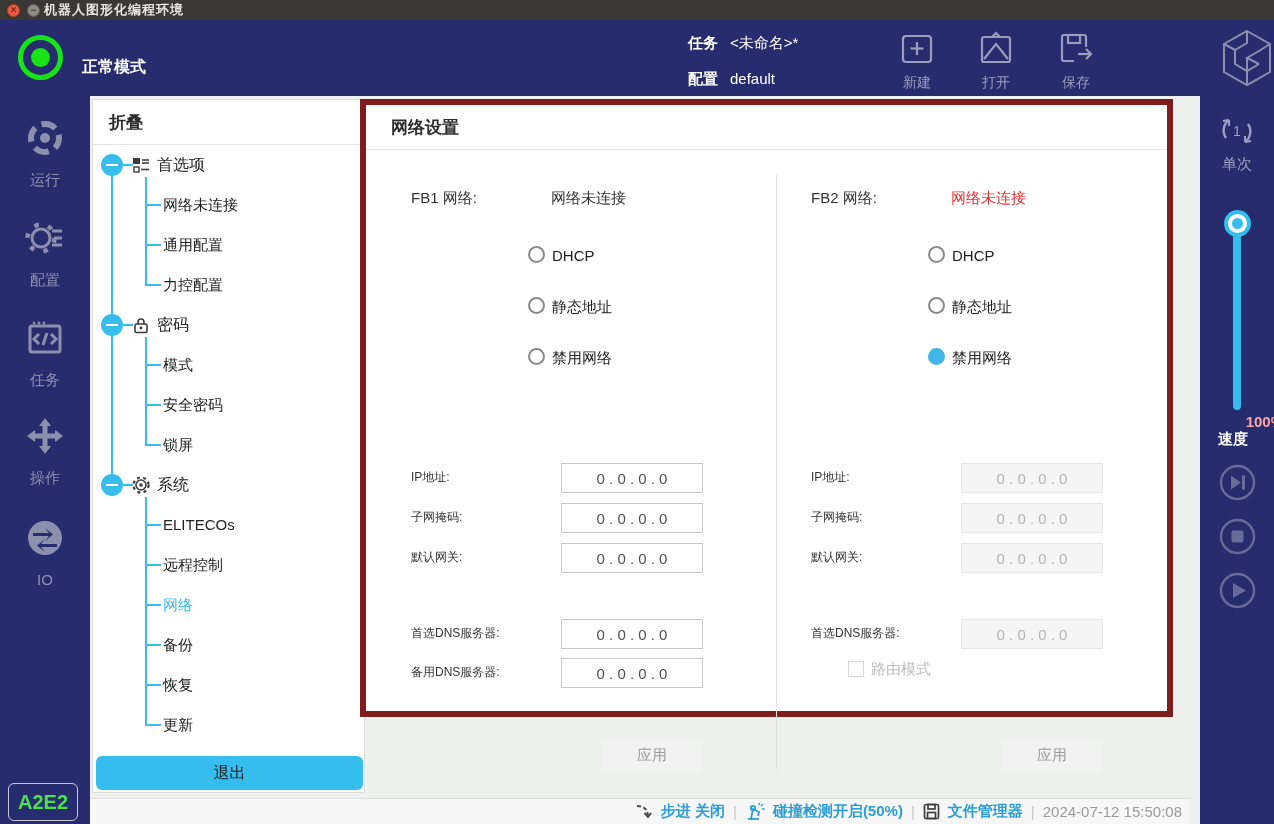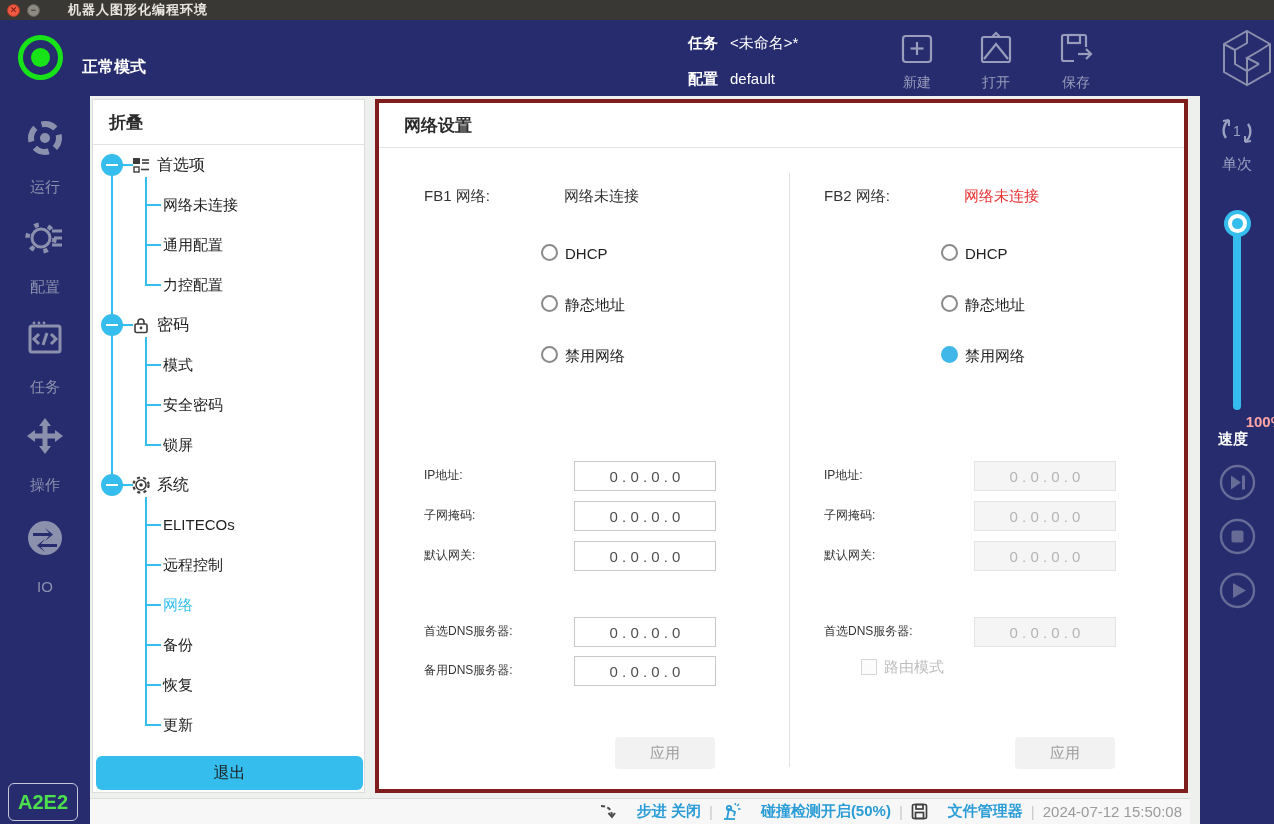--- a/index.html
+++ b/index.html
@@ -4,40 +4,40 @@
 <style>
 *{margin:0;padding:0;box-sizing:border-box}
 html,body{width:1274px;height:824px;overflow:hidden}
 body{font-family:"Liberation Sans","DejaVu Sans",sans-serif;background:#eef0ee;position:relative;color:#2b2b2b}
 
 
 #titlebar{position:absolute;top:0;left:0;width:1274px;height:20px;background:#3a3834;display:flex;align-items:center;z-index:40}
 .tb-btn{width:13px;height:13px;border-radius:50%;margin-left:7px;display:flex;align-items:center;justify-content:center;font-size:9px;line-height:9px;font-weight:bold}
 #close-btn{background:#ee5a44;color:#73140a;border:1px solid #b93a20}
 #min-btn{background:#8d8a82;color:#393732;border:1px solid #62605a}
-#win-title{color:#e7e3de;font-size:13px;font-weight:bold;margin-left:28px;letter-spacing:1px}
+#win-title{color:#e7e3de;font-size:13px;font-weight:bold;margin-left:4px;letter-spacing:1px}
 
 
 #header{position:absolute;top:20px;left:0;width:1274px;height:76px;background:#272c6f;z-index:30}
 #mode-indicator{position:absolute;left:18px;top:15px;width:45px;height:45px;border:5px solid #18e318;border-radius:50%}
 #mode-indicator::after{content:"";position:absolute;left:50%;top:50%;width:19px;height:19px;margin:-9.5px 0 0 -9.5px;border-radius:50%;background:#18e318}
 #mode-label{position:absolute;left:82px;top:37px;color:#fff;font-size:16px;font-weight:bold}
 .hdr-kv{position:absolute;color:#fff;font-size:15px}
 .hdr-k{font-weight:bold}
 #task-row{left:688px;top:14px}
 #config-row{left:688px;top:50px}
 .hdr-kv .hdr-v{margin-left:12px;font-weight:normal}
 .tool-btn{position:absolute;top:10px;width:76px;height:60px;display:flex;flex-direction:column;align-items:center;color:#989dbb;font-size:14px;cursor:pointer}
 .tool-btn .lbl{margin-top:3px}
 #logo{position:absolute;left:1218px;top:7px}
 
 
 #left-sidebar{position:absolute;left:0;top:96px;width:90px;height:728px;background:#272c6f}
 .side-item{position:absolute;left:0;width:90px;display:flex;flex-direction:column;align-items:center;color:#8b90ad;font-size:15px;cursor:pointer}
-.side-item .lbl{margin-top:17px}
+.side-item .lbl{margin-top:10px}
 #a2e2-badge{position:absolute;left:8px;top:687px;width:70px;height:38px;border:1px solid #c6c8da;border-radius:6px;display:flex;align-items:center;justify-content:center;color:#4ce04c;font-size:20px;font-weight:bold}
 
 
 #right-sidebar{position:absolute;left:1200px;top:96px;width:74px;height:728px;background:#272c6f}
 #single-icon{position:absolute;left:17px;top:15px}
 #single-label{position:absolute;left:0;top:59px;width:74px;text-align:center;color:#9aa0bf;font-size:15px}
 #speed-track{position:absolute;left:33px;top:126px;width:8px;height:188px;background:#35bdee;border-radius:4px}
 #speed-knob{position:absolute;left:24px;top:114px;width:27px;height:27px;border-radius:50%;background:#35bdee;display:flex;align-items:center;justify-content:center;cursor:pointer}
 #speed-knob .mid{width:19px;height:19px;border-radius:50%;background:#fff;display:flex;align-items:center;justify-content:center}
 #speed-knob .core{width:11px;height:11px;border-radius:50%;background:#35bdee}
@@ -53,21 +53,21 @@
 .trow{position:absolute;left:0;width:271px;height:26px;line-height:26px;cursor:pointer}
 .node-circle{position:absolute;left:8px;top:2px;width:22px;height:22px;border-radius:50%;background:#35bdee}
 .node-circle::after{content:"";position:absolute;left:5px;top:10px;width:12px;height:2px;background:#fff}
 .tree-icon{position:absolute;left:39px;top:4px;width:18px;height:18px}
 .p-label{position:absolute;left:64px;font-size:16px;color:#222}
 .c-label{position:absolute;left:70px;font-size:15px;color:#222}
 .c-label.sel{color:#35bdee}
 #exit-btn{position:absolute;left:3px;top:656px;width:267px;height:34px;background:#35bdee;border-radius:6px;display:flex;align-items:center;justify-content:center;font-size:16px;color:#1b1b1b;cursor:pointer}
 
 
-#main-panel{position:absolute;left:375px;top:99px;width:813px;height:694px;background:#fff;border:4px solid #7f1d1d}
+#main-panel{position:absolute;left:360px;top:99px;width:813px;height:618px;background:#fff;border:6px solid #7f1d1d}
 #main-title{position:absolute;left:25px;top:11px;font-size:17px;font-weight:bold;color:#2b2b2b}
 #main-head-sep{position:absolute;left:0;top:44px;width:100%;height:1px;background:#e2e2e2}
 #col-divider{position:absolute;left:410px;top:70px;width:1px;height:594px;background:#e0e0e0}
 .net-label{position:absolute;font-size:15px;color:#333}
 .net-status{position:absolute;font-size:15px}
 .radio{position:absolute;width:17px;height:17px;border-radius:50%;border:2px solid #8a8a8a;background:#fff;cursor:pointer}
 .radio.checked{border-color:#41b7e9;background:#41b7e9}
 .radio-label{position:absolute;font-size:15px;color:#222}
 .fld-label{position:absolute;font-size:12px;color:#333}
 .ip-box{position:absolute;width:142px;height:30px;border:1px solid #c9c9c9;background:#fff;color:#4f4f4f;font-size:15px;display:flex;align-items:center;justify-content:center;cursor:text}
@@ -75,21 +75,21 @@
 .apply-btn{position:absolute;width:100px;height:32px;background:#f2f2f2;border-radius:4px;color:#9d9d9d;font-size:15px;display:flex;align-items:center;justify-content:center;cursor:pointer}
 #router-chk{position:absolute;left:482px;top:556px;width:16px;height:16px;border:1px solid #d6d6d6;background:#fcfcfc;cursor:pointer}
 #router-label{position:absolute;left:505px;top:555px;font-size:15px;color:#bdbdbd}
 
 
 #status-bar{position:absolute;left:90px;top:798px;width:1100px;height:26px;background:#f6f7f6;border-top:1px solid #dcdcdc;display:flex;align-items:center;justify-content:flex-end;gap:8px;padding-right:8px;font-size:15px;font-weight:bold}
 .st-blue{color:#2a9cd6;cursor:pointer}
 .st-sep{color:#c8c8c8;font-weight:normal}
 #st-datetime{color:#9b9b9b;font-weight:normal}
 .st-icon{display:inline-flex;vertical-align:middle}
-.st-group{display:flex;align-items:center;gap:20px}
+.st-group{display:flex;align-items:center;gap:8px}
 </style>
 </head>
 <body>
 
 <div id="titlebar">
   <div class="tb-btn" id="close-btn">✕</div>
   <div class="tb-btn" id="min-btn">−</div>
   <div id="win-title">机器人图形化编程环境</div>
 </div>
 

